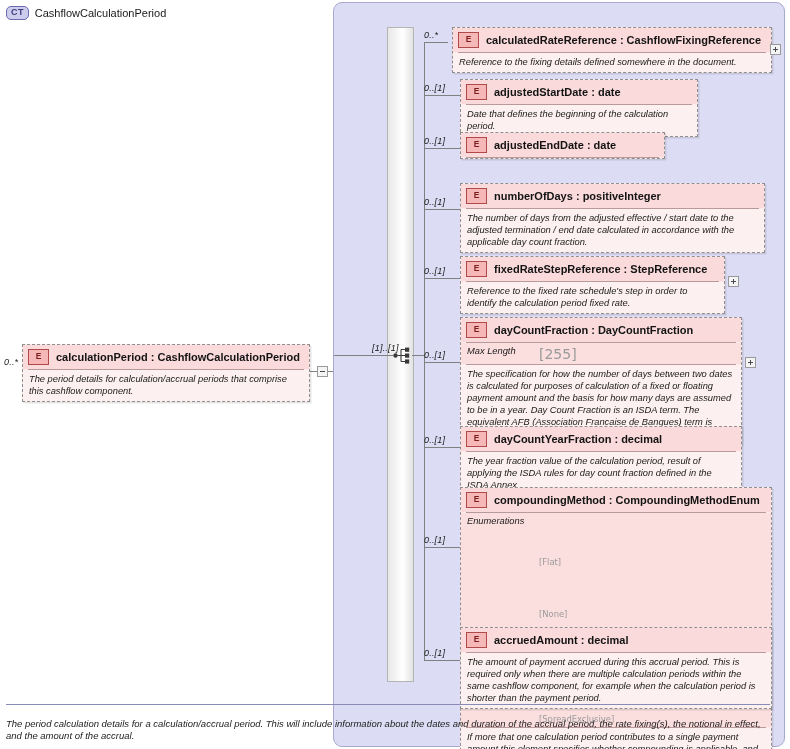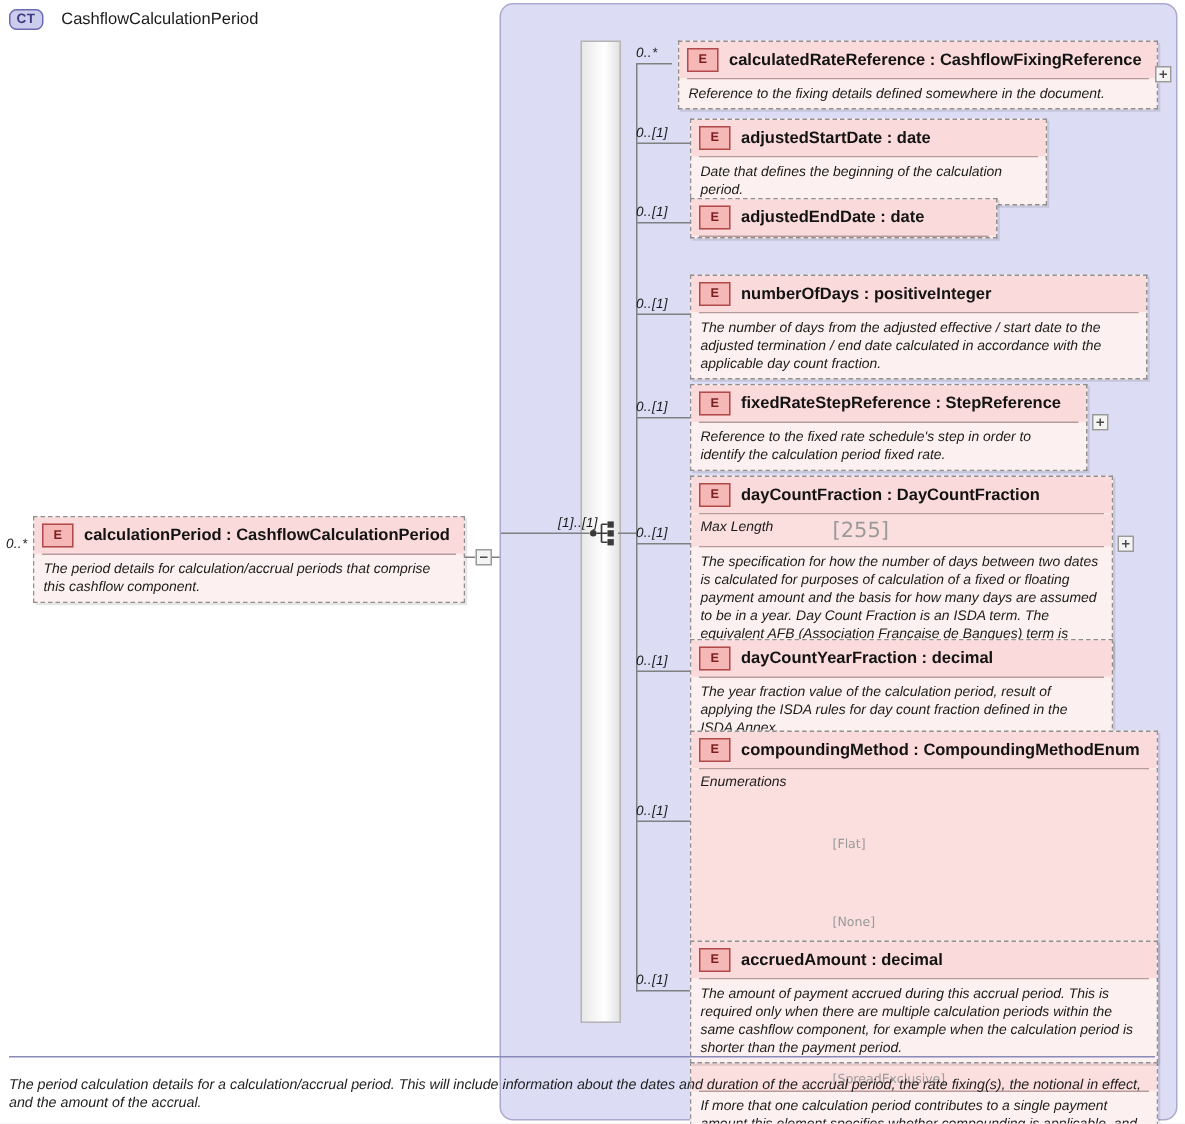--- a/index.html
+++ b/index.html
@@ -34,21 +34,21 @@
     border-radius: 9px;
     box-sizing: border-box;
   }
   .ct-header {
     position: absolute;
     left: 6px;
     top: 4px;
     height: 18px;
     display: flex;
     align-items: center;
-    gap: 12px;
+    gap: 6px;
   }
   .ct-tag {
     display: inline-block;
     border: 1px solid #6b6bb0;
     border-radius: 5px;
     background: #ccccec;
     color: #3b3b80;
     font-size: 9px;
     font-weight: bold;
     letter-spacing: .4px;
@@ -153,21 +153,20 @@
     font-style: italic;
     color: #1a1a1a;
     line-height: 1.3;
     background: #fdf0f0;
   }
   .node-facet {
     display: flex;
     padding: 3px 6px 2px 6px;
     font-size: 9.3px;
     background: #fbdede;
-    gap: 16px;
   }
   .facet-label {
     font-style: italic;
     color: #1a1a1a;
     width: 72px;
     flex: 0 0 auto;
   }
   .facet-values {
     color: #9a9a9a;
     font-family: "DejaVu Sans", sans-serif;

